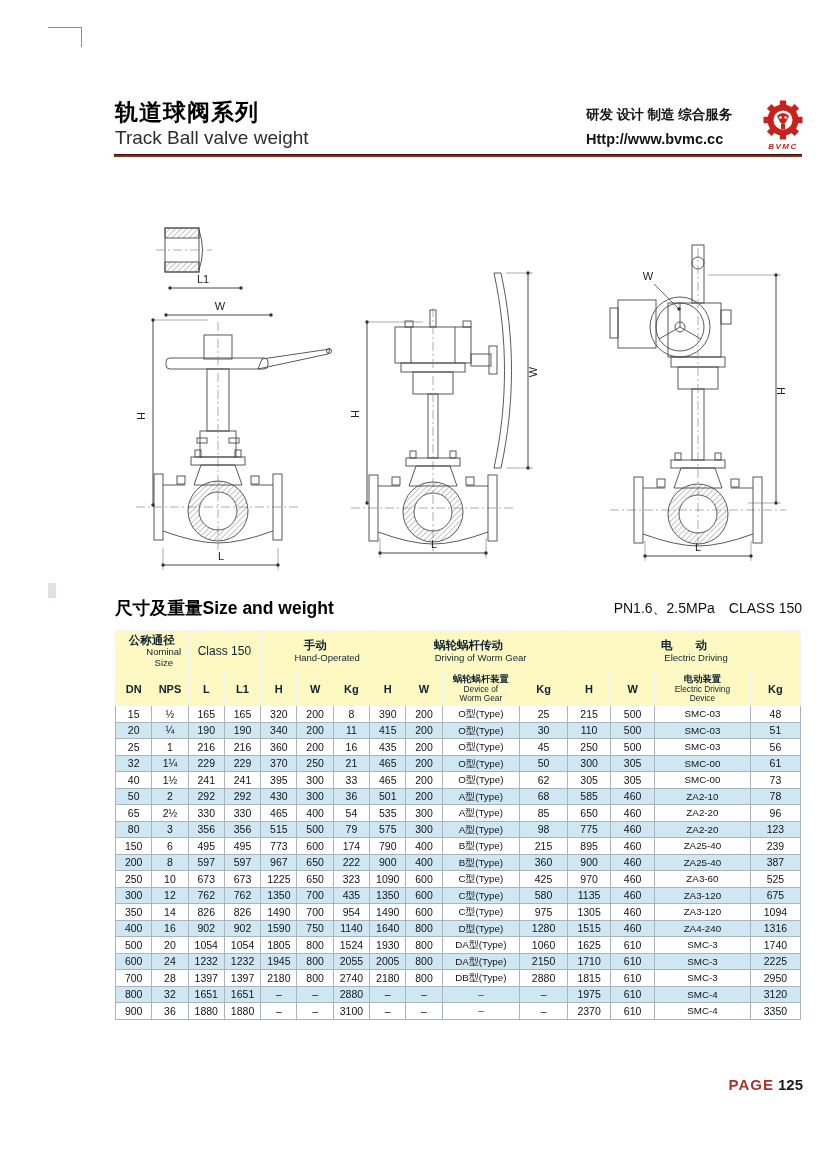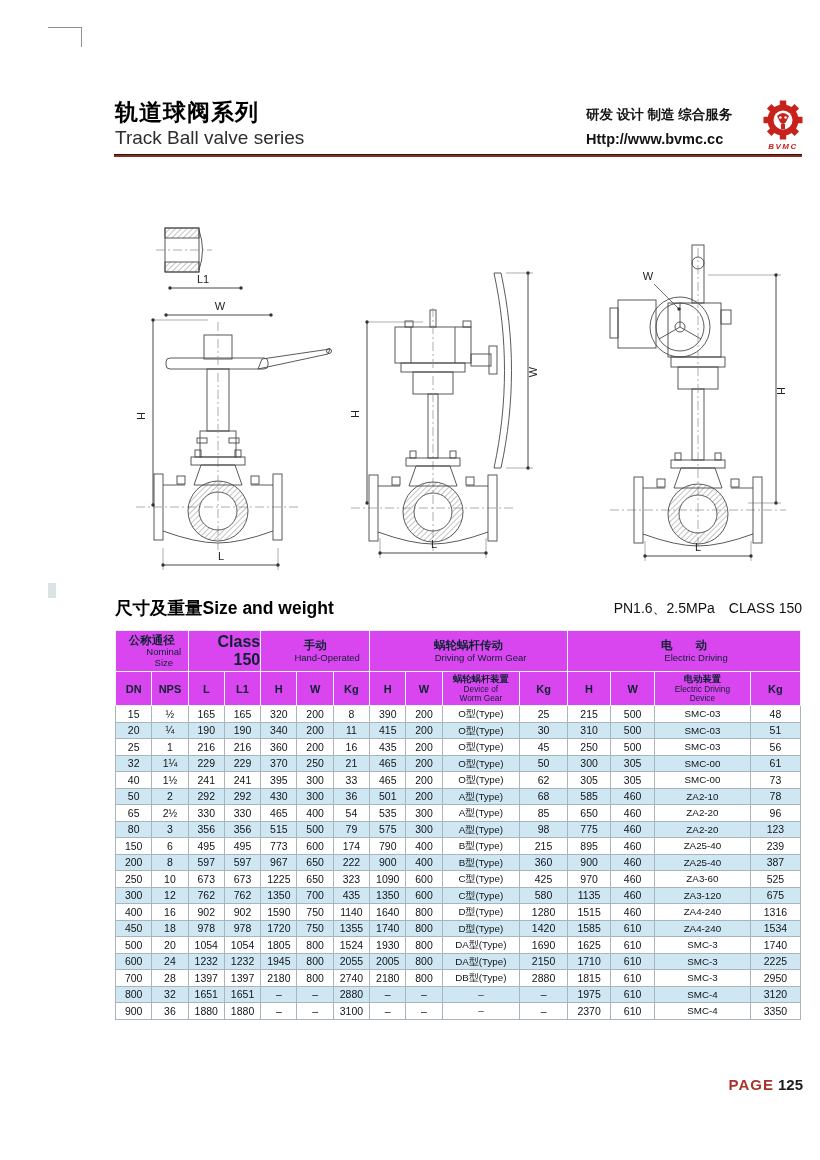--- a/index.html
+++ b/index.html
@@ -21,24 +21,24 @@
   #logo { position:absolute; left:711px; top:99px; width:48px; height:54px; text-align:right; }
   
   #drawings { position:absolute; left:60px; top:188px; width:700px; height:390px; }
   
   #section-title { position:absolute; left:67px; top:596px; font-size:17.5px; font-weight:bold; color:#000; }
   #pressure      { position:absolute; right:66px; top:600px; font-size:14px; color:#101010; }
   
   #size-table { position:absolute; left:67px; top:630px; width:686px;
     border-collapse:collapse; table-layout:fixed; font-size:10.5px; color:#101418;
     border:1.5px solid #5f6a6f; }
-  #size-table thead th { background:#d946ef; border:1px solid #eef5f9; color:#0c2230; vertical-align:middle; padding:2px 0; }
+  #size-table thead th { background:#fef9c3; border:1px solid #eef5f9; color:#0c2230; vertical-align:middle; padding:2px 0; }
   #size-table thead .zh   { font-size:11.5px; font-weight:bold; line-height:1.25; }
   #size-table thead .en   { font-size:9.5px;  font-weight:normal; line-height:1.15;padding-left:24px; }
-  #size-table thead .single { font-size:16px; font-weight:bold;text-align:right; }
+  #size-table thead .single { font-size:12px; font-weight:normal; }
   #size-table thead .col  { font-size:11px; font-weight:bold; line-height:1.3; }
   #size-table thead .zh-s { font-size:9.3px; font-weight:bold; line-height:1.15;text-align:center; }
   #size-table thead .en-s { font-size:8.3px; font-weight:normal; line-height:1.1; }
   #size-table tbody td { border:1px solid #a9b5bb; height:16.5px; text-align:center;
     vertical-align:middle; background:#ffffff; line-height:1; }
   #size-table tbody tr:nth-child(even) td { background:#cfe7f2; }
   #size-table tbody td.device { font-size:9.8px; }
   
   #footer { position:absolute; right:65px; top:1076px; font-size:15px; font-weight:bold; }
   #footer .pg  { color:#a8352c; letter-spacing:1px; }
@@ -50,21 +50,21 @@
 
 <div id="page">
 
   <div class="mark" style="left:0; top:27px; width:34px; height:1px;"></div>
   <div class="mark" style="left:33px; top:27px; width:1px; height:20px;"></div>
   <div class="mark" style="left:786px; top:28px; width:34px; height:1px;"></div>
   <div class="mark" style="left:788px; top:12px; width:1px; height:17px;"></div>
   <div class="mark" style="left:0; top:583px; width:8px; height:15px; background:#dde2e4;"></div>
 
   <div id="title-zh">轨道球阀系列</div>
-  <div id="title-en">Track Ball valve series</div>
+  <div id="title-en">Track Ball valve weight</div>
   <div id="tagline">研发 设计 制造 综合服务</div>
   <div id="website">Http://www.bvmc.cc</div>
   <div id="red-rule"></div>
 
   <div id="logo">
     <svg width="48" height="54" viewBox="0 0 48 54">
       <g transform="translate(24,21)" fill="#c8221c">
         <g>
             <rect x="-3.2" y="-19.5" width="6.4" height="7"></rect>
           </g>
@@ -370,21 +370,21 @@
           <td>¼</td>
           <td>190</td>
           <td>190</td>
           <td>340</td>
           <td>200</td>
           <td>11</td>
           <td>415</td>
           <td>200</td>
           <td class="device">O型(Type)</td>
           <td>30</td>
-          <td>310</td>
+          <td>110</td>
           <td>500</td>
           <td class="device">SMC-03</td>
           <td>51</td>
         </tr>
         <tr>
           <td>25</td>
           <td>1</td>
           <td>216</td>
           <td>216</td>
           <td>360</td>
@@ -546,65 +546,65 @@
           <td>1350</td>
           <td>600</td>
           <td class="device">C型(Type)</td>
           <td>580</td>
           <td>1135</td>
           <td>460</td>
           <td class="device">ZA3-120</td>
           <td>675</td>
         </tr>
         <tr>
+          <td>350</td>
+          <td>14</td>
+          <td>826</td>
+          <td>826</td>
+          <td>1490</td>
+          <td>700</td>
+          <td>954</td>
+          <td>1490</td>
+          <td>600</td>
+          <td class="device">C型(Type)</td>
+          <td>975</td>
+          <td>1305</td>
+          <td>460</td>
+          <td class="device">ZA3-120</td>
+          <td>1094</td>
+        </tr>
+        <tr>
           <td>400</td>
           <td>16</td>
           <td>902</td>
           <td>902</td>
           <td>1590</td>
           <td>750</td>
           <td>1140</td>
           <td>1640</td>
           <td>800</td>
           <td class="device">D型(Type)</td>
           <td>1280</td>
           <td>1515</td>
           <td>460</td>
           <td class="device">ZA4-240</td>
           <td>1316</td>
         </tr>
         <tr>
-          <td>450</td>
-          <td>18</td>
-          <td>978</td>
-          <td>978</td>
-          <td>1720</td>
-          <td>750</td>
-          <td>1355</td>
-          <td>1740</td>
-          <td>800</td>
-          <td class="device">D型(Type)</td>
-          <td>1420</td>
-          <td>1585</td>
-          <td>610</td>
-          <td class="device">ZA4-240</td>
-          <td>1534</td>
-        </tr>
-        <tr>
           <td>500</td>
           <td>20</td>
           <td>1054</td>
           <td>1054</td>
           <td>1805</td>
           <td>800</td>
           <td>1524</td>
           <td>1930</td>
           <td>800</td>
           <td class="device">DA型(Type)</td>
-          <td>1690</td>
+          <td>1060</td>
           <td>1625</td>
           <td>610</td>
           <td class="device">SMC-3</td>
           <td>1740</td>
         </tr>
         <tr>
           <td>600</td>
           <td>24</td>
           <td>1232</td>
           <td>1232</td>

